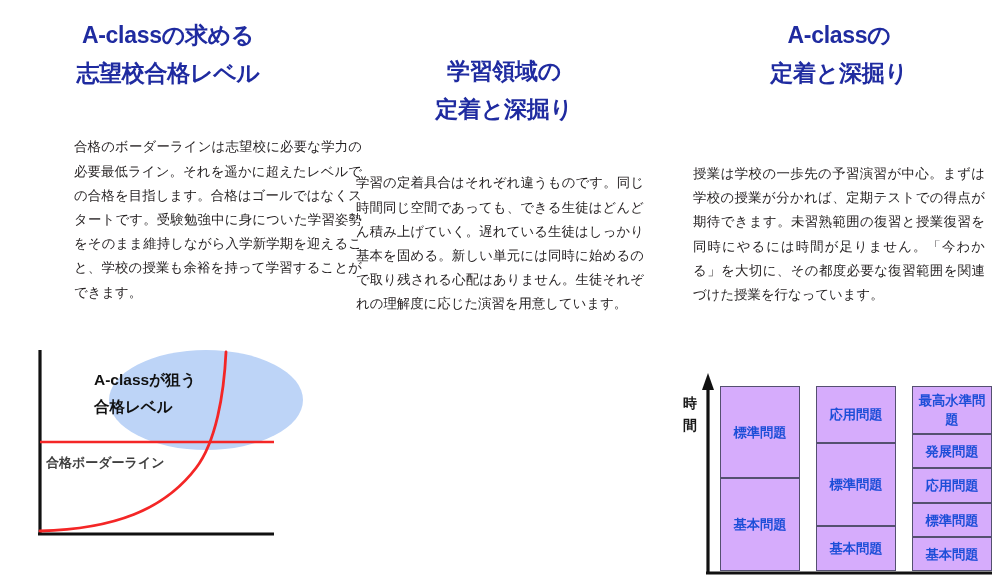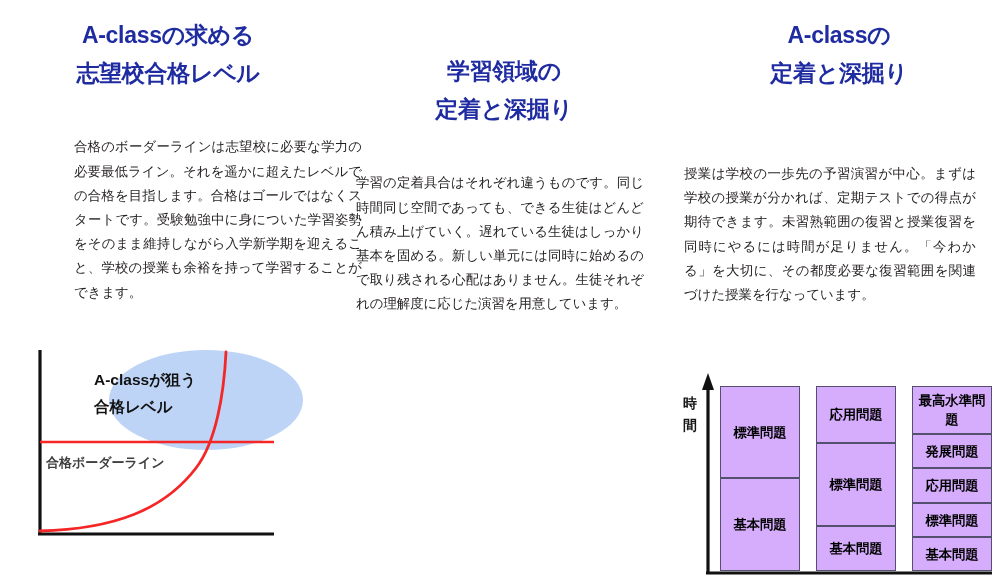--- a/index.html
+++ b/index.html
@@ -64,21 +64,21 @@
     position:absolute;width:20px;
     font-size:14px;font-weight:bold;color:#161616;
     line-height:22px;text-align:center;
   }
   .bar-seg{
     position:absolute;
     background:#d6acfc;
     border:1.3px solid #555070;
     box-sizing:border-box;
     display:flex;align-items:center;justify-content:center;
-    color:#000000;font-weight:bold;font-size:13.3px;
+    color:#1d4ed8;font-weight:bold;font-size:13.3px;
     line-height:17px;text-align:center;
   }
   .cat-label{
     position:absolute;
     font-size:11px;font-weight:bold;color:#111;
     text-align:right;white-space:nowrap;
   }
 </style>
 </head>
 <body>
@@ -157,15 +157,15 @@
   </div>
 </div>
 
 <div class="col col-3">
 
   <div class="heading">
     <span class="line">A-classの</span>
     <span class="line">定着と深掘り</span>
   </div>
 
-  <p class="body-text" style="left:12px;width:292px;margin-top:40px;">授業は学校の一歩先の予習演習が中心。まずは学校の授業が分かれば、定期テストでの得点が期待できます。未習熟範囲の復習と授業復習を同時にやるには時間が足りません。「今わかる」を大切に、その都度必要な復習範囲を関連づけた授業を行なっています。</p>
+  <p class="body-text" style="left:21px;width:292px;margin-top:40px;">授業は学校の一歩先の予習演習が中心。まずは学校の授業が分かれば、定期テストでの得点が期待できます。未習熟範囲の復習と授業復習を同時にやるには時間が足りません。「今わかる」を大切に、その都度必要な復習範囲を関連づけた授業を行なっています。</p>
 
 </div>
 
 </body></html>

